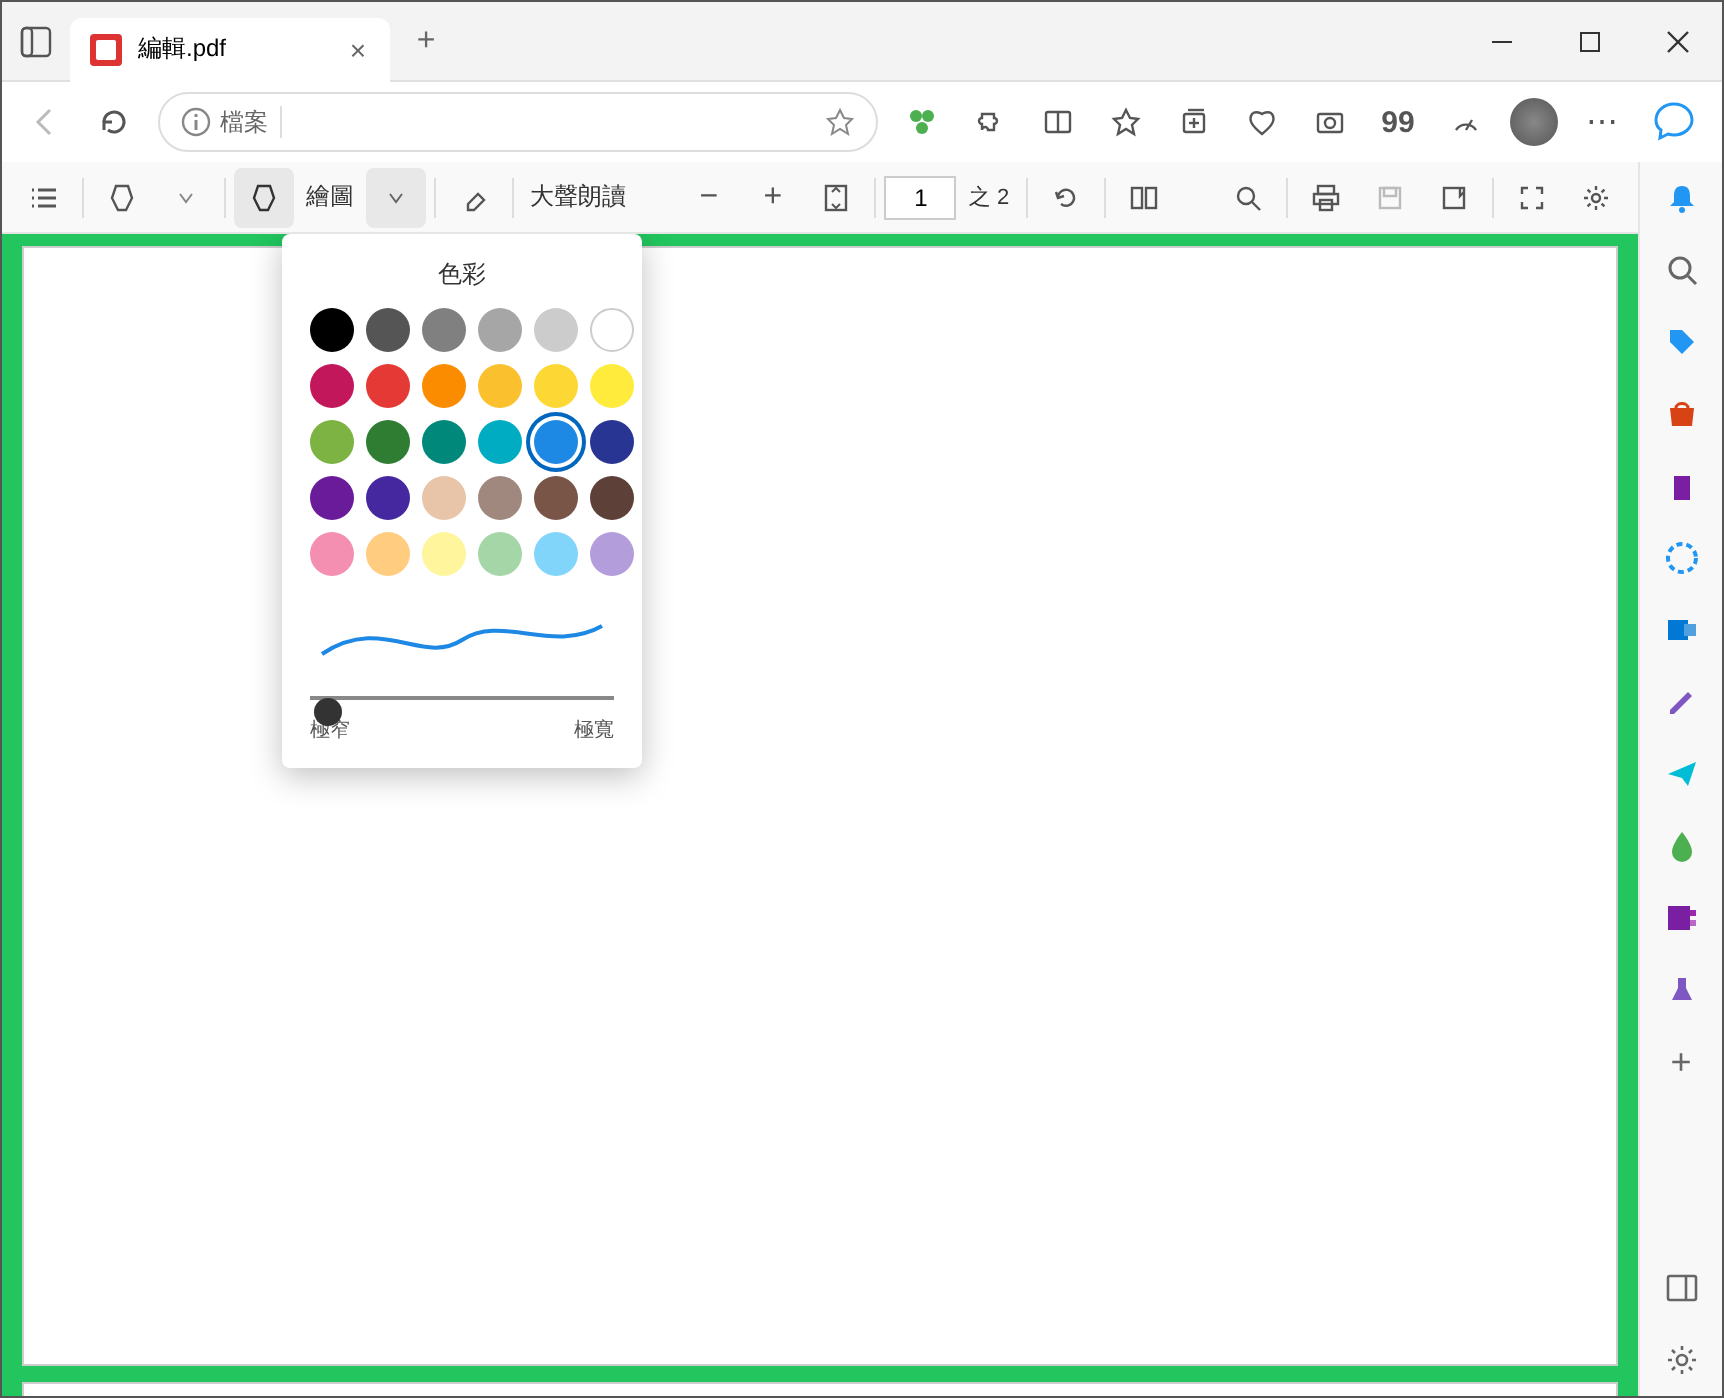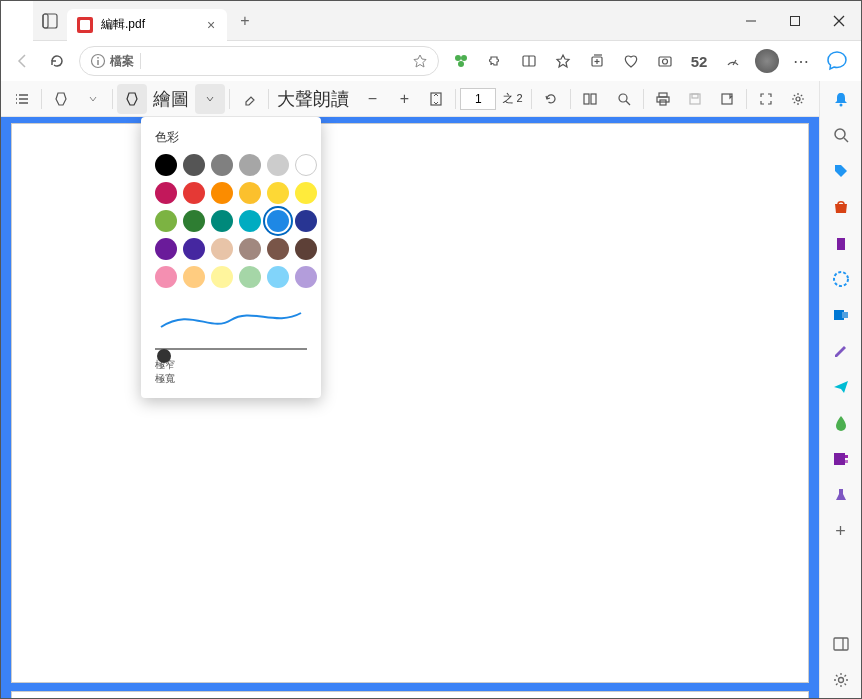--- a/index.html
+++ b/index.html
@@ -1,62 +1,62 @@
 <!DOCTYPE html>
 <html><head>
   <meta charset="utf-8">
   <style>
     * { margin: 0; padding: 0; box-sizing: border-box; }
     body { font-family: "Microsoft JhengHei", "Segoe UI", sans-serif; font-size: 12px; background: #fff; width: 862px; height: 699px; overflow: hidden; border: 1px solid #555; }
     
-    .titlebar { height: 40px; background: #f3f3f3; display: flex; align-items: center; border-bottom: 1px solid #e0e0e0; margin-left: 32px; }
+    .titlebar { height: 40px; background: #f3f3f3; display: flex; align-items: center; border-bottom: 1px solid #e0e0e0; }
     .tab-btn { width: 34px; height: 40px; display: flex; align-items: center; justify-content: center; }
     .tab { height: 32px; background: #fff; border-radius: 6px 6px 0 0; display: flex; align-items: center; padding: 0 8px 0 10px; margin-top: 8px; min-width: 160px; }
     .tab-icon { width: 16px; height: 16px; background: #d33; border-radius: 2px; margin-right: 8px; position: relative; }
     .tab-icon::after { content: ""; position: absolute; top: 3px; left: 3px; right: 3px; bottom: 3px; background: #fff; border-radius: 1px; }
     .tab-title { flex: 1; font-size: 12px; }
     .tab-close { width: 16px; height: 16px; display: flex; align-items: center; justify-content: center; font-size: 14px; color: #666; }
     .new-tab { width: 28px; height: 28px; display: flex; align-items: center; justify-content: center; font-size: 16px; color: #666; margin-left: 4px; }
     .win-controls { margin-left: auto; display: flex; }
     .win-btn { width: 44px; height: 40px; display: flex; align-items: center; justify-content: center; font-size: 12px; color: #333; }
     
     .addressbar { height: 40px; display: flex; align-items: center; padding: 0 6px; gap: 2px; }
     .addr-btn { width: 32px; height: 32px; display: flex; align-items: center; justify-content: center; color: #555; border-radius: 4px; }
-    .url-box { flex: 1; height: 30px; border: 1px solid #ddd; border-radius: 15px; display: flex; align-items: center; padding: 0 10px; gap: 6px; margin: 0 4px; font-weight: bold; }
+    .url-box { flex: 1; height: 30px; border: 1px solid #ddd; border-radius: 15px; display: flex; align-items: center; padding: 0 10px; gap: 6px; margin: 0 4px; }
     .url-info { display: flex; align-items: center; gap: 4px; color: #666; }
     .url-text { color: #555; font-size: 12px; }
     .url-sep { width: 1px; height: 16px; background: #ddd; }
     .bing-btn { width: 36px; height: 36px; border-radius: 50%; display: flex; align-items: center; justify-content: center; }
     
     .mainrow { display: flex; height: calc(100% - 80px); }
     .content-area { flex: 1; display: flex; flex-direction: column; background: #fafafa; }
     
     .pdf-toolbar { height: 36px; background: #f9f9f9; border-bottom: 1px solid #e5e5e5; display: flex; align-items: center; padding: 0 6px; gap: 2px; }
     .tb-btn { min-width: 30px; height: 30px; display: flex; align-items: center; justify-content: center; color: #555; border-radius: 4px; padding: 0 4px; }
     .tb-btn.active { background: #e8e8e8; }
     .tb-sep { width: 1px; height: 20px; background: #ddd; margin: 0 2px; }
-    .tb-label { font-size: 18px; color: #333; padding: 0 4px; }
+    .tb-label { font-size: 12px; color: #333; padding: 0 4px; }
     .page-input { width: 36px; height: 22px; border: 1px solid #ccc; text-align: center; font-size: 12px; }
     .tb-spacer { flex: 1; }
     
-    .pdf-view { flex: 1; background: #3b82f6; overflow: auto; padding: 6px 10px; position: relative; }
+    .pdf-view { flex: 1; background: #22c55e; overflow: auto; padding: 6px 10px; position: relative; text-align: center; }
     .pdf-page { background: #fff; border: 1px solid #ccc; margin-bottom: 8px; height: 560px; }
     .pdf-page2 { background: #fff; border: 1px solid #ccc; height: 60px; }
     
     .color-popup { position: absolute; top: 0; left: 140px; width: 180px; background: #fff; box-shadow: 0 4px 16px rgba(0,0,0,0.25); border-radius: 4px; padding: 12px 14px; z-index: 100; }
     .popup-label { font-size: 12px; color: #333; margin-bottom: 8px; }
     .color-grid { display: grid; grid-template-columns: repeat(6, 22px); gap: 6px 6px; margin-bottom: 12px; }
     .color-swatch { width: 22px; height: 22px; border-radius: 50%; cursor: pointer; }
     .color-swatch.white { border: 1px solid #ccc; }
     .color-swatch.selected { box-shadow: 0 0 0 2px #fff, 0 0 0 4px #0067c0; }
     .stroke-preview { height: 40px; display: flex; align-items: center; justify-content: center; margin-bottom: 6px; }
     .slider-row { position: relative; margin-top: 6px; }
     .slider-track { height: 2px; background: #888; margin: 8px 0; }
     .slider-thumb { width: 14px; height: 14px; background: #333; border-radius: 50%; position: absolute; top: 1px; left: 2px; }
-    .slider-labels { display: flex; justify-content: space-between; font-size: 10px; color: #555; flex-direction: column; }
+    .slider-labels { display: flex; justify-content: space-between; font-size: 10px; color: #555; }
     
     .rightbar { width: 42px; background: #f8f8f8; border-left: 1px solid #e5e5e5; display: flex; flex-direction: column; align-items: center; padding: 6px 0; gap: 12px; }
     .rb-icon { width: 24px; height: 24px; display: flex; align-items: center; justify-content: center; }
     .rb-spacer { flex: 1; }
     
     svg { display: block; }
     .ic { width: 16px; height: 16px; }
     .icL { width: 18px; height: 18px; }
   </style>
 </head>
@@ -160,21 +160,21 @@
         <path d="M8 14 C3 10 1 7 3 4 C5 2 8 4 8 4 C8 4 11 2 13 4 C15 7 13 10 8 14 Z" fill="none" stroke="#555" stroke-width="1.2"></path>
       </svg>
     </div>
   <div class="addr-btn">
       <svg class="ic" viewBox="0 0 16 16">
         <rect x="2" y="4" width="12" height="9" rx="1" fill="none" stroke="#555" stroke-width="1.2"></rect>
         <circle cx="8" cy="8.5" r="2.5" fill="none" stroke="#555" stroke-width="1.2"></circle>
       </svg>
     </div>
   <div class="addr-btn">
-      <span style="font-size:15px;color:#555;font-weight:bold">52</span>
+      <span style="font-size:15px;color:#555;font-weight:bold">99</span>
     </div>
   <div class="addr-btn">
       <svg class="ic" viewBox="0 0 16 16">
         <path d="M3 12 a6 6 0 0 1 10 0" fill="none" stroke="#555" stroke-width="1.2"></path>
         <line x1="8" y1="12" x2="11" y2="7" stroke="#555" stroke-width="1.2"></line>
       </svg>
     </div>
   <div class="addr-btn">
       <span style="width:24px;height:24px;border-radius:50%;background:radial-gradient(circle,#888,#555);display:block"></span>
     </div>

